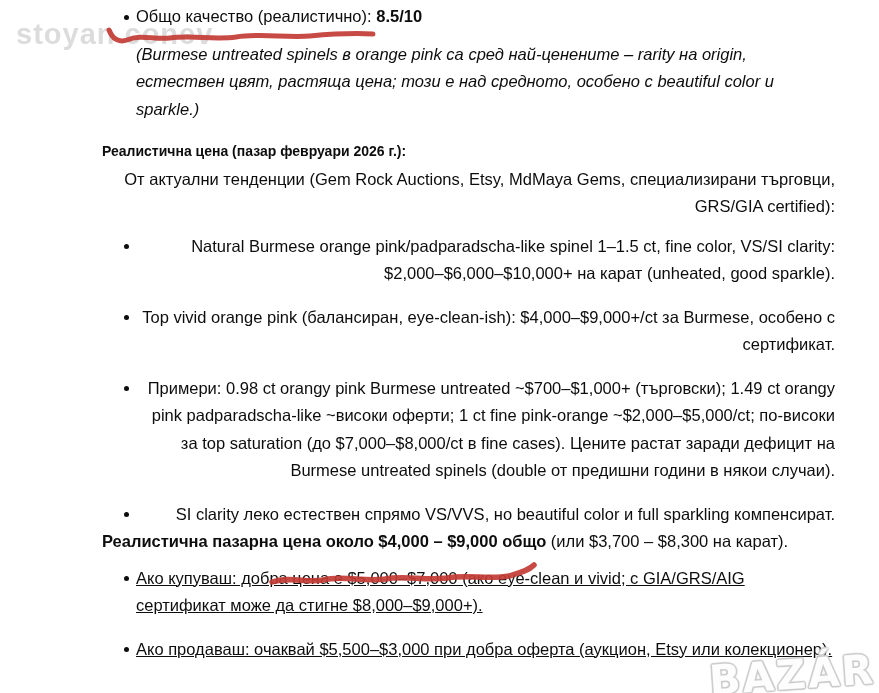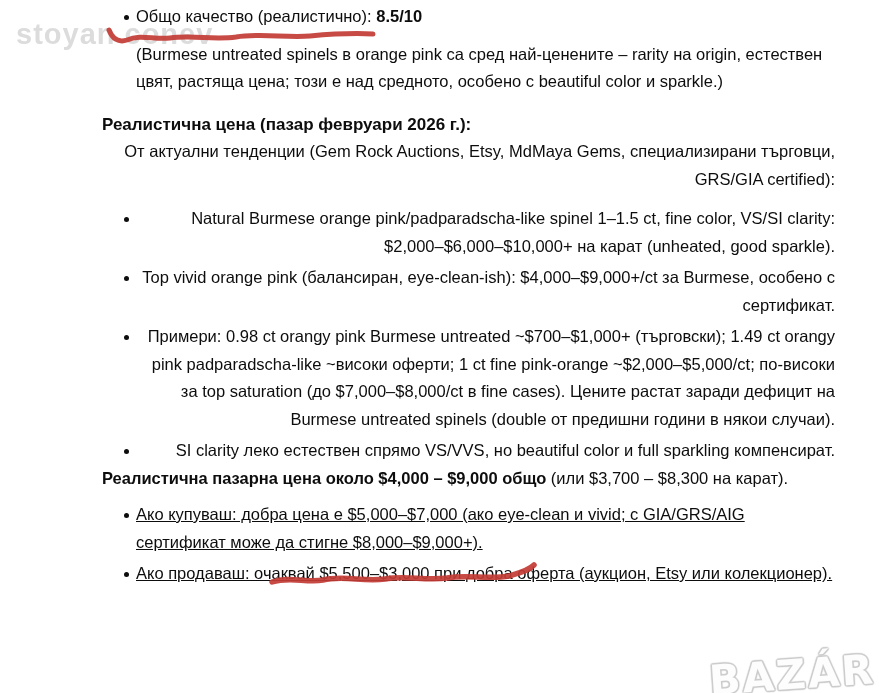--- a/index.html
+++ b/index.html
@@ -22,30 +22,30 @@
   }
 
   .content {
     position:absolute; left:0; top:0; width:879px; z-index:1;
     padding:3px 44px 0 102px; box-sizing:border-box;
     font-size:16.5px; line-height:27.5px;
   }
 
   ul { list-style:none; margin:0; padding:0; }
   li { position:relative; padding-left:34px; }
-  li + li { margin-top:4px; }
+  li + li { margin-top:16px; }
   li::before {
     content:""; position:absolute; left:22px; top:11.5px;
     width:5px; height:5px; border-radius:50%; background:#0d0d0d;
   }
   .bold { font-weight:700; }
 
-  .quality-note { margin-top:10px; }
+  .quality-note { margin-top:10px;font-style:italic; }
 
-  .heading { margin:15px 0 0 0; font-weight:700; font-size:17px; line-height:27.5px; }
+  .heading { margin:15px 0 0 0; font-weight:700; font-size:14px; line-height:27.5px; }
   .intro   { margin:0;text-align:right; }
   .market-list { margin-top:12px;text-align:right; }
   .stone   { margin:17px 0 0 0; }
   .conclusion { margin:0; }
   .advice-list { margin-top:9px;text-decoration:underline; }
 
   
   .annotations {
     position:absolute; left:0; top:0; z-index:2; pointer-events:none;
   }

